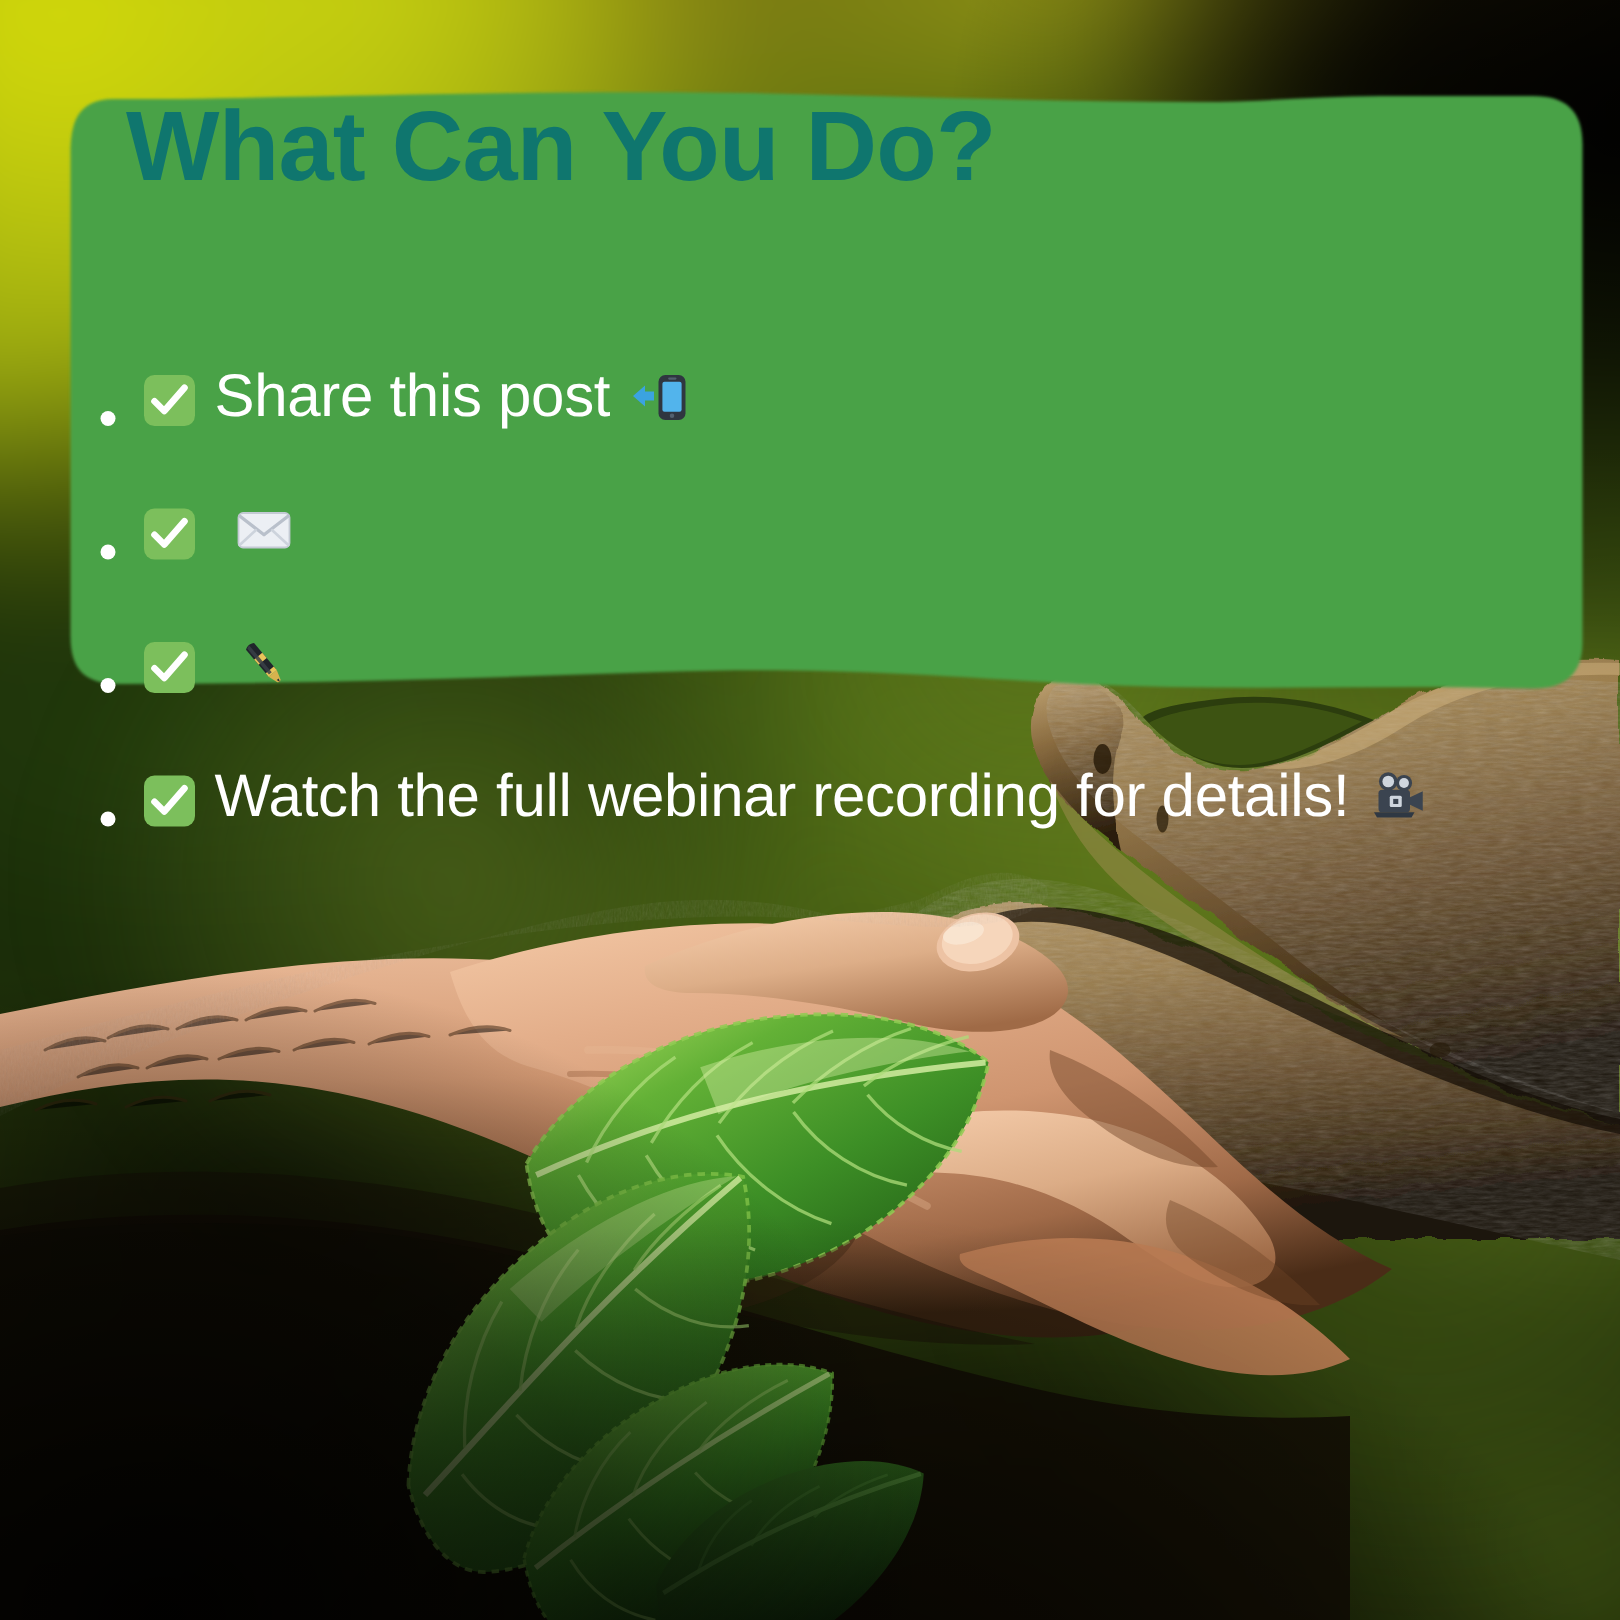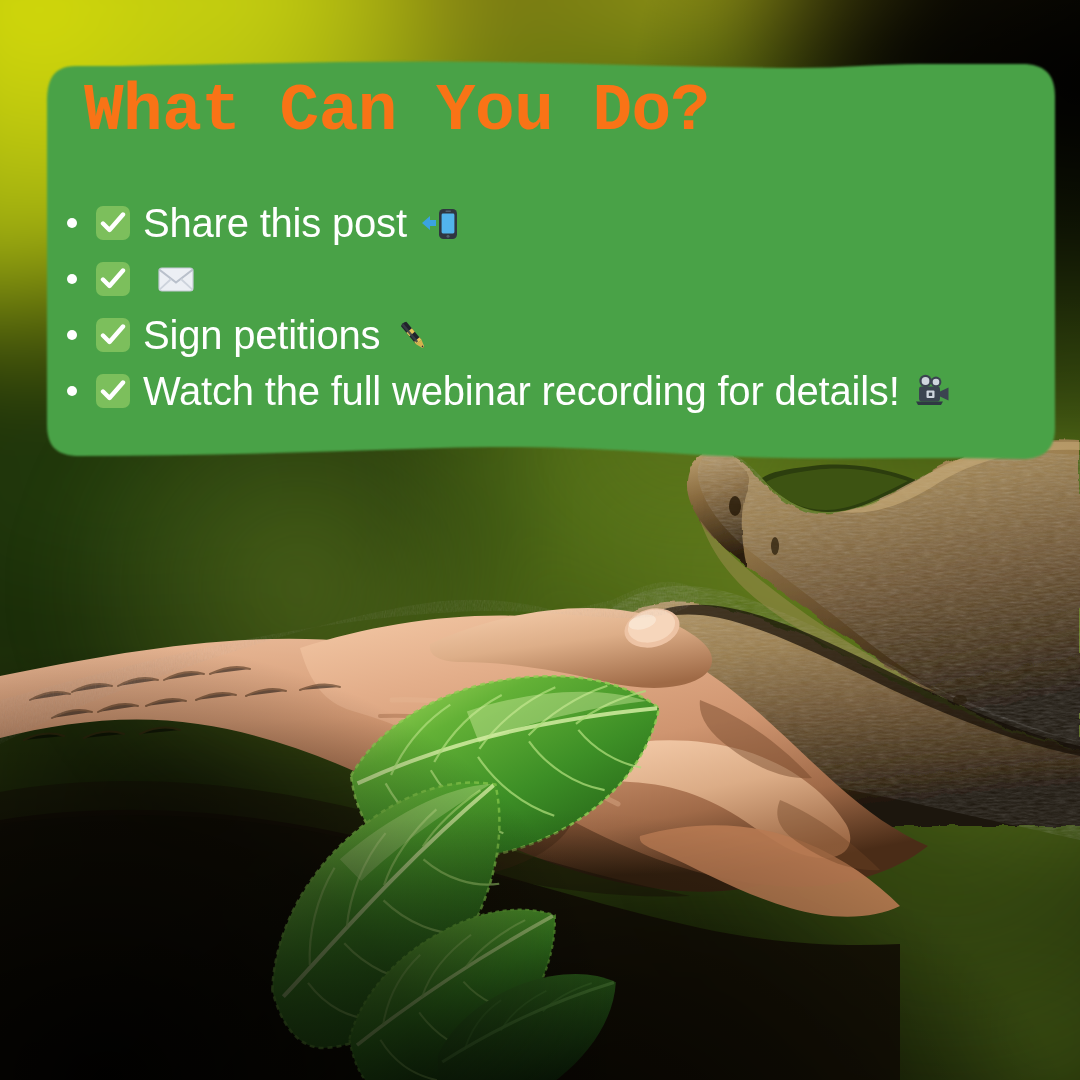--- a/index.html
+++ b/index.html
@@ -76,42 +76,42 @@
 
   .card-content {
     position:absolute;
     left:0; top:0;
     width:1080px; height:470px;
     padding:0;
   }
 
   .card-title {
     position:absolute;
-    left:84px; top:79px;
+    left:84px; top:64px;
     font-size:66px;
     font-weight:bold;
-    color:#f97316;
+    color:#0f766e;
     letter-spacing:-0.5px;
     line-height:1;
     white-space:nowrap;
-    font-family:Liberation Mono, monospace;
   }
 
   .card-list {
     position:absolute;
     left:60px; top:195px;
     width:1000px;
     list-style:none;
   }
   .card-list li {
     display:flex;
-    align-items:center;
+    align-items:flex-end;
     height:56px;
     margin-bottom:0;
     white-space:nowrap;
+    margin-top:33px;
   }
   .bullet {
     width:10px; height:10px;
     border-radius:50%;
     background:#ffffff;
     flex:0 0 auto;
     margin-right:19px;
     margin-left:7px;
   }
   .checkbox {
@@ -567,21 +567,20 @@
         </span>
       </li>
 
       <li>
         <span class="bullet"></span>
         <span class="checkbox">
           <svg width="26" height="24" viewBox="0 0 26 24">
             <path d="M3 12.5 L9.5 19 L23 3.5" stroke="#ffffff" stroke-width="4.4" fill="none" stroke-linecap="round" stroke-linejoin="round"></path>
           </svg>
         </span>
-        <span class="item-text">Sign petitions</span>
         <span class="item-emoji">
           <svg width="40" height="40" viewBox="0 0 40 40">
             <g transform="rotate(-40 20 20)">
               <path d="M16.5 5.5 C18.6 4 21.4 4 23.5 5.5 L23.5 28 L16.5 28 Z" fill="#20242b"></path>
               <rect x="16.5" y="14" width="7" height="4.6" fill="#e8c45a"></rect>
               <rect x="16.5" y="26" width="7" height="3" fill="#e8c45a"></rect>
               <path d="M16.5 29 L23.5 29 L21.4 35.5 L20 36.5 L18.6 35.5 Z" fill="#d6b24e"></path>
               <path d="M19.2 34.2 L20.8 34.2 L20 36.5 Z" fill="#2b2f36"></path>
               <path d="M17.6 5.6 C18.6 4.9 19.4 4.7 20 4.7 L20 28 L17.6 28 Z" fill="#3a3f48" opacity="0.85"></path>
             </g>

